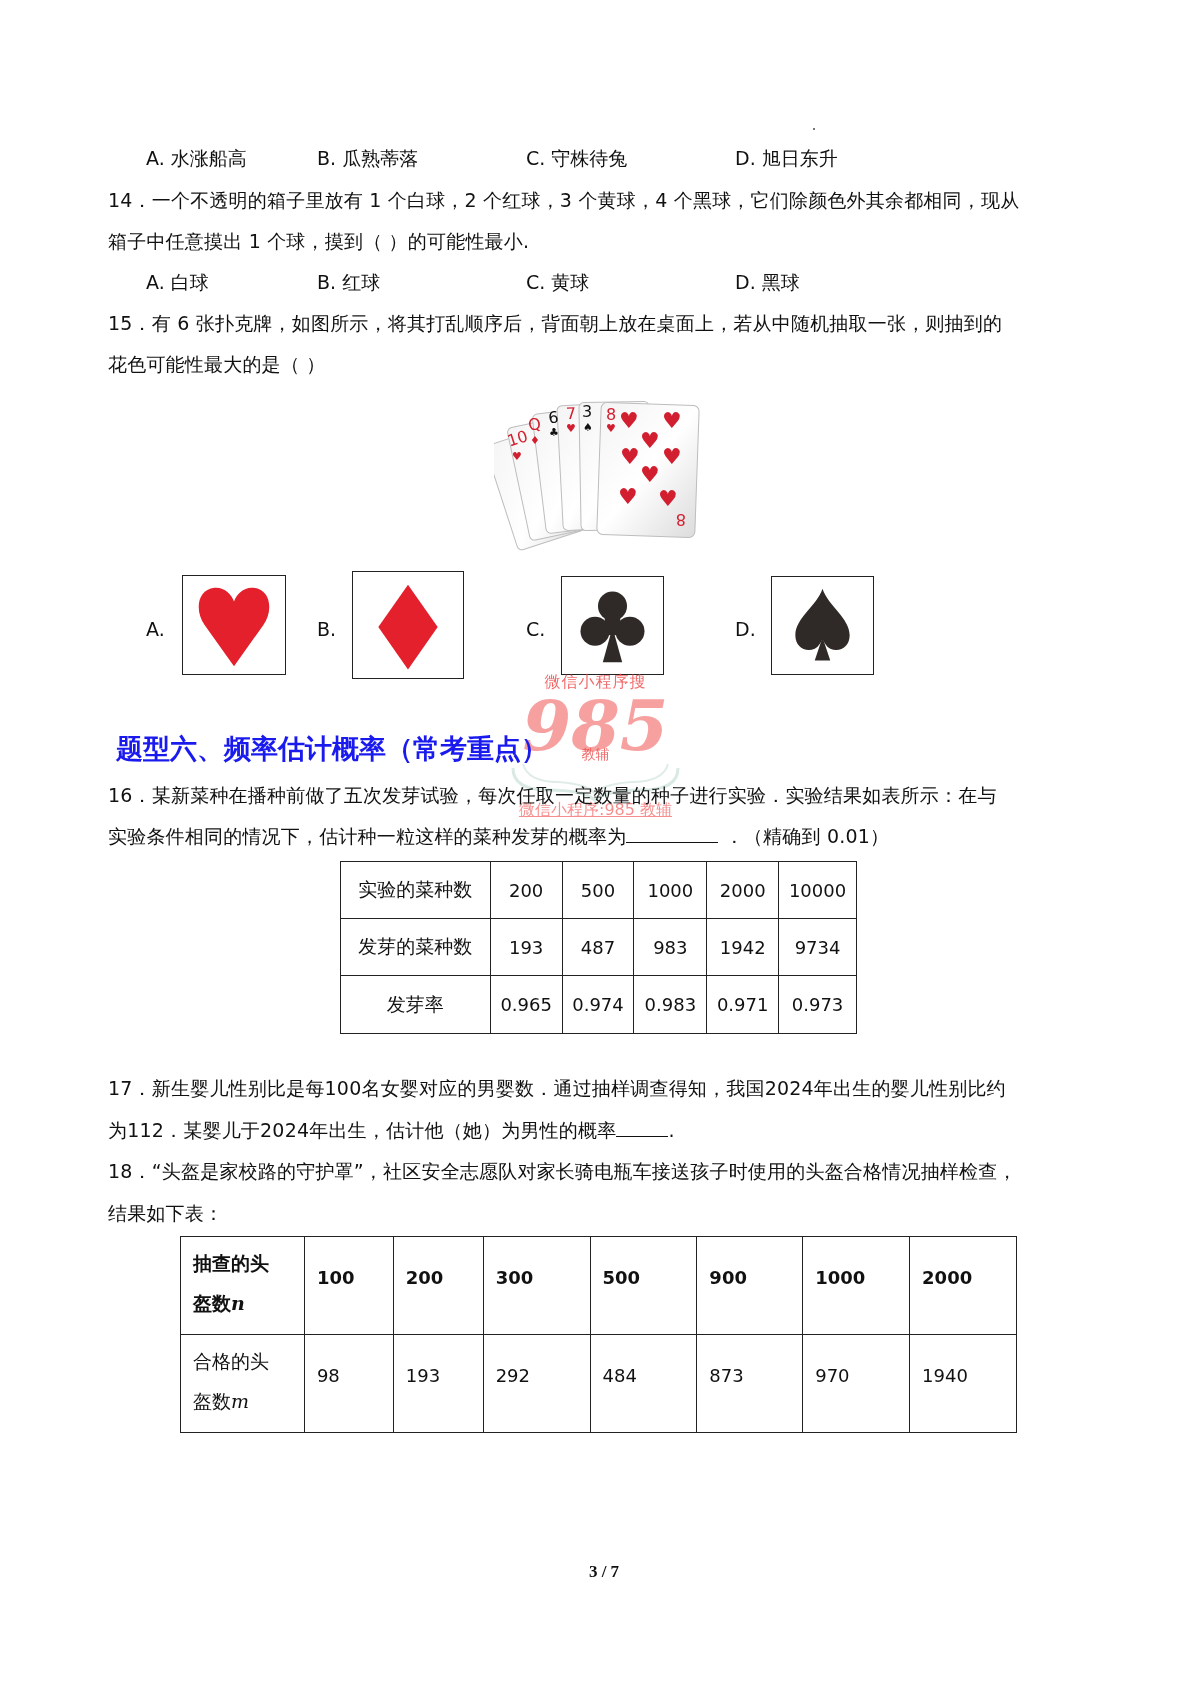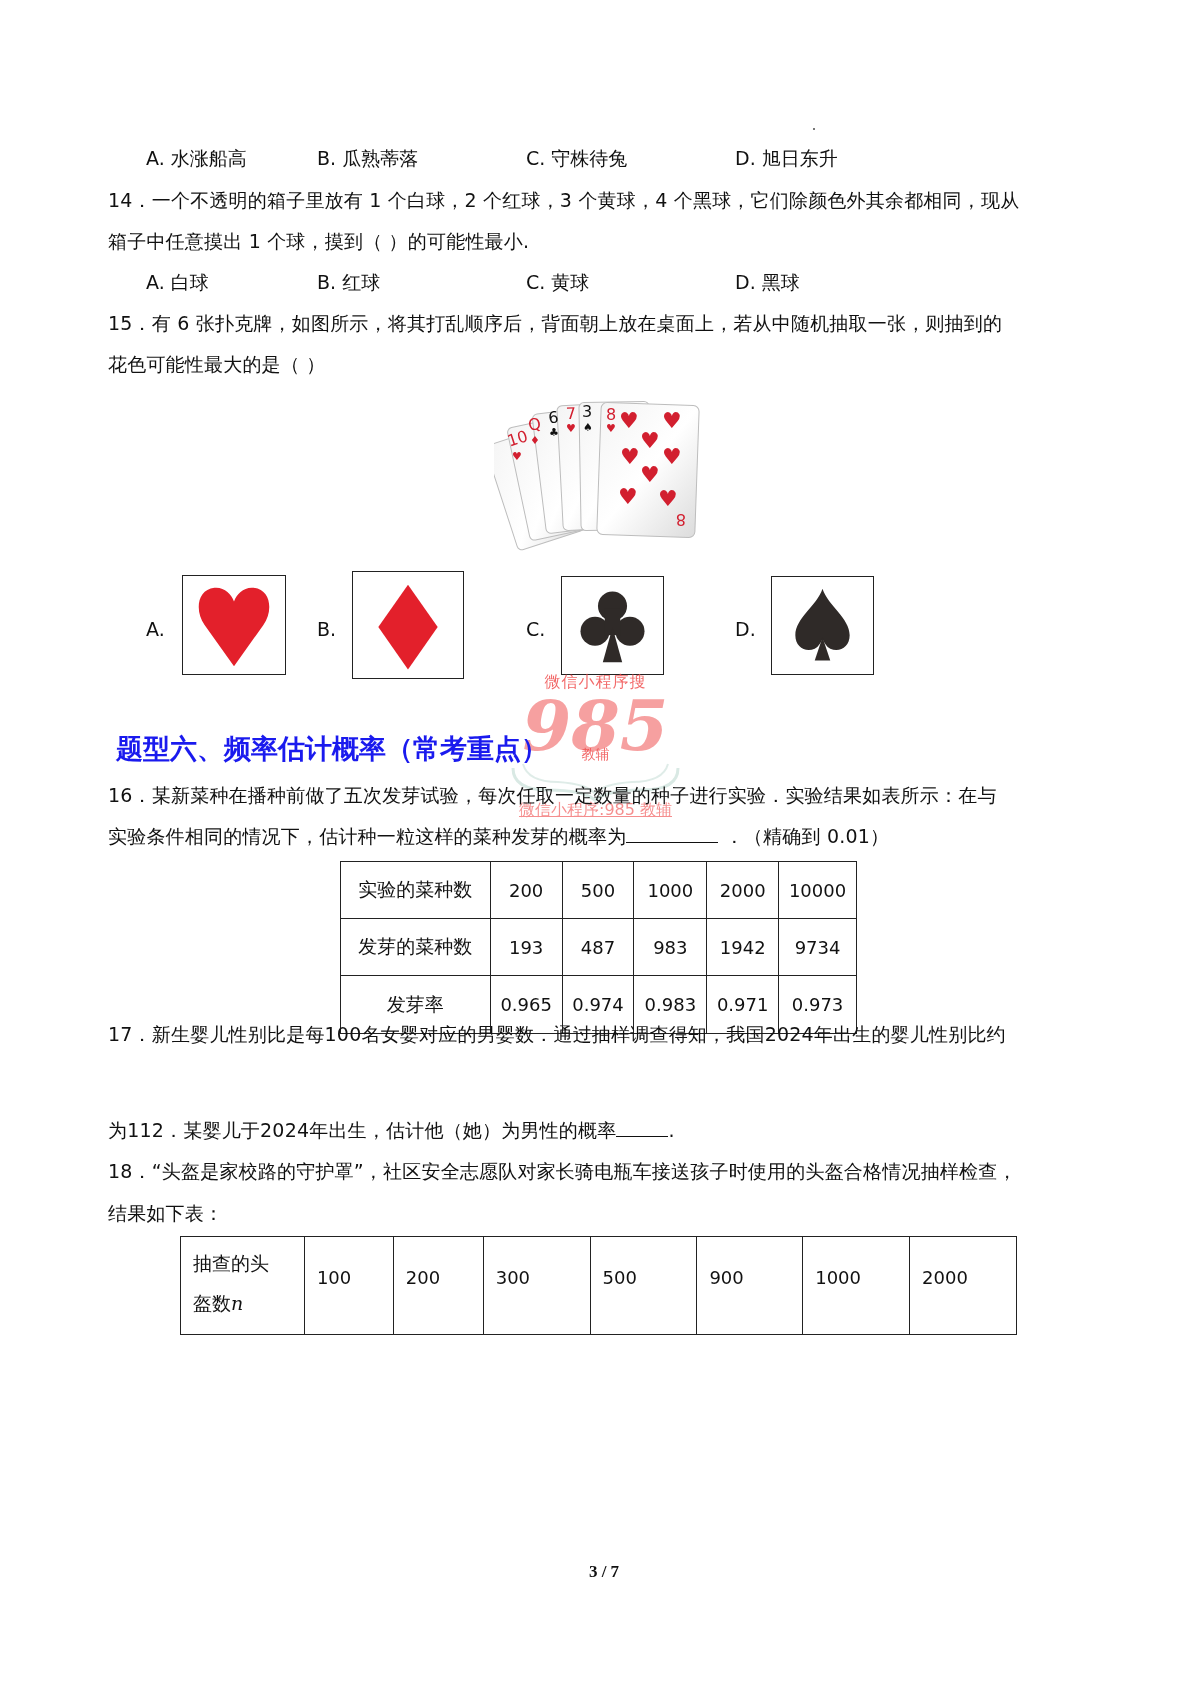--- a/index.html
+++ b/index.html
@@ -226,46 +226,56 @@
     <td class="hdr">发芽率</td>
     <td>0.965</td>
     <td>0.974</td>
     <td>0.983</td>
     <td>0.971</td>
     <td>0.973</td>
   </tr>
 </tbody>
   </table>
 
-<div class="line" style="top:1022px;">17．新生婴儿性别比是每100名女婴对应的男婴数．通过抽样调查得知，我国2024年出生的婴儿性别比约</div>
+<div class="line" style="top:1076px;">17．新生婴儿性别比是每100名女婴对应的男婴数．通过抽样调查得知，我国2024年出生的婴儿性别比约</div>
 <div class="line" style="top:1118px;">
   <span>为112．某婴儿于2024年出生，估计他（她）为男性的概率</span><span class="blank" style="width:52px;"></span><span>.</span>
 </div>
 
 <div class="line" style="top:1159px;">18．“头盔是家校路的守护罩”，社区安全志愿队对家长骑电瓶车接送孩子时使用的头盔合格情况抽样检查，</div>
 <div class="line" style="top:1201px;">结果如下表：</div>
 
 <table class="grid t2" style="left:180px; top:1236px; width:837px;">
   <colgroup>
     <col style="width:124px">
       <col style="width:89px">
       <col style="width:90px">
       <col style="width:107px">
       <col style="width:107px">
       <col style="width:106px">
       <col style="width:107px">
       <col style="width:107px">
   </colgroup>
   <tbody>
-      <tr style="height:98px;">
+      <tr style="height:98px;font-weight:bold;">
     <td class="hdr"><span>抽查的头</span><br><span>盔数</span><span class="var">n</span></td>
     <td class="val">100</td>
     <td class="val">200</td>
     <td class="val">300</td>
     <td class="val">500</td>
     <td class="val">900</td>
     <td class="val">1000</td>
     <td class="val">2000</td>
   </tr>
+  <tr style="height:98px;">
+    <td class="hdr"><span>合格的头</span><br><span>盔数</span><span class="var">m</span></td>
+    <td class="val">98</td>
+    <td class="val">193</td>
+    <td class="val">292</td>
+    <td class="val">484</td>
+    <td class="val">873</td>
+    <td class="val">970</td>
+    <td class="val">1940</td>
+  </tr>
 </tbody>
   </table>
 
 <div class="page-num">3 / 7</div>
 
 </body></html>

